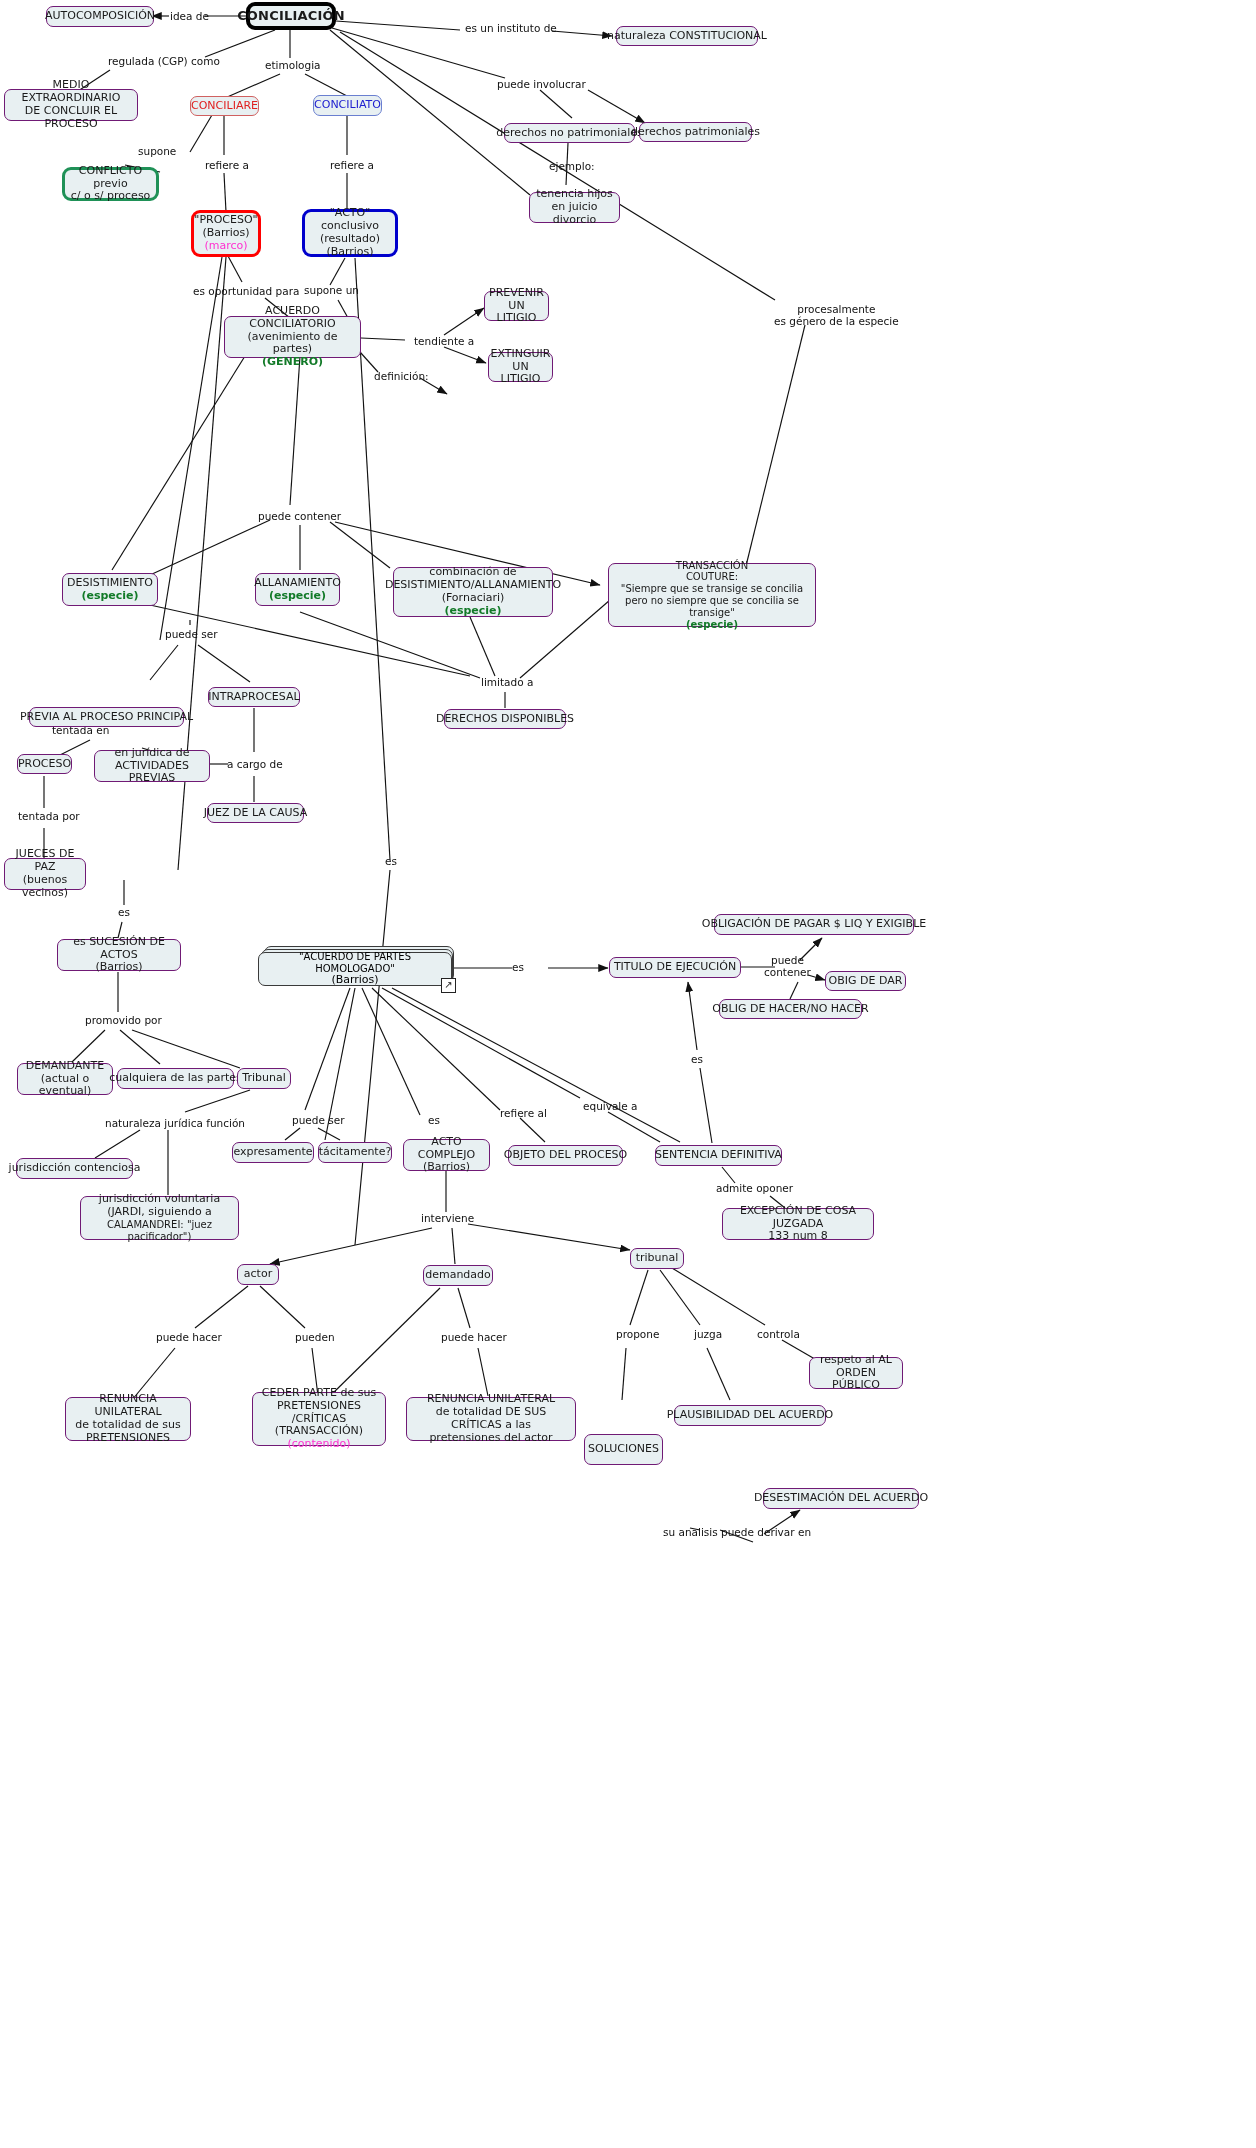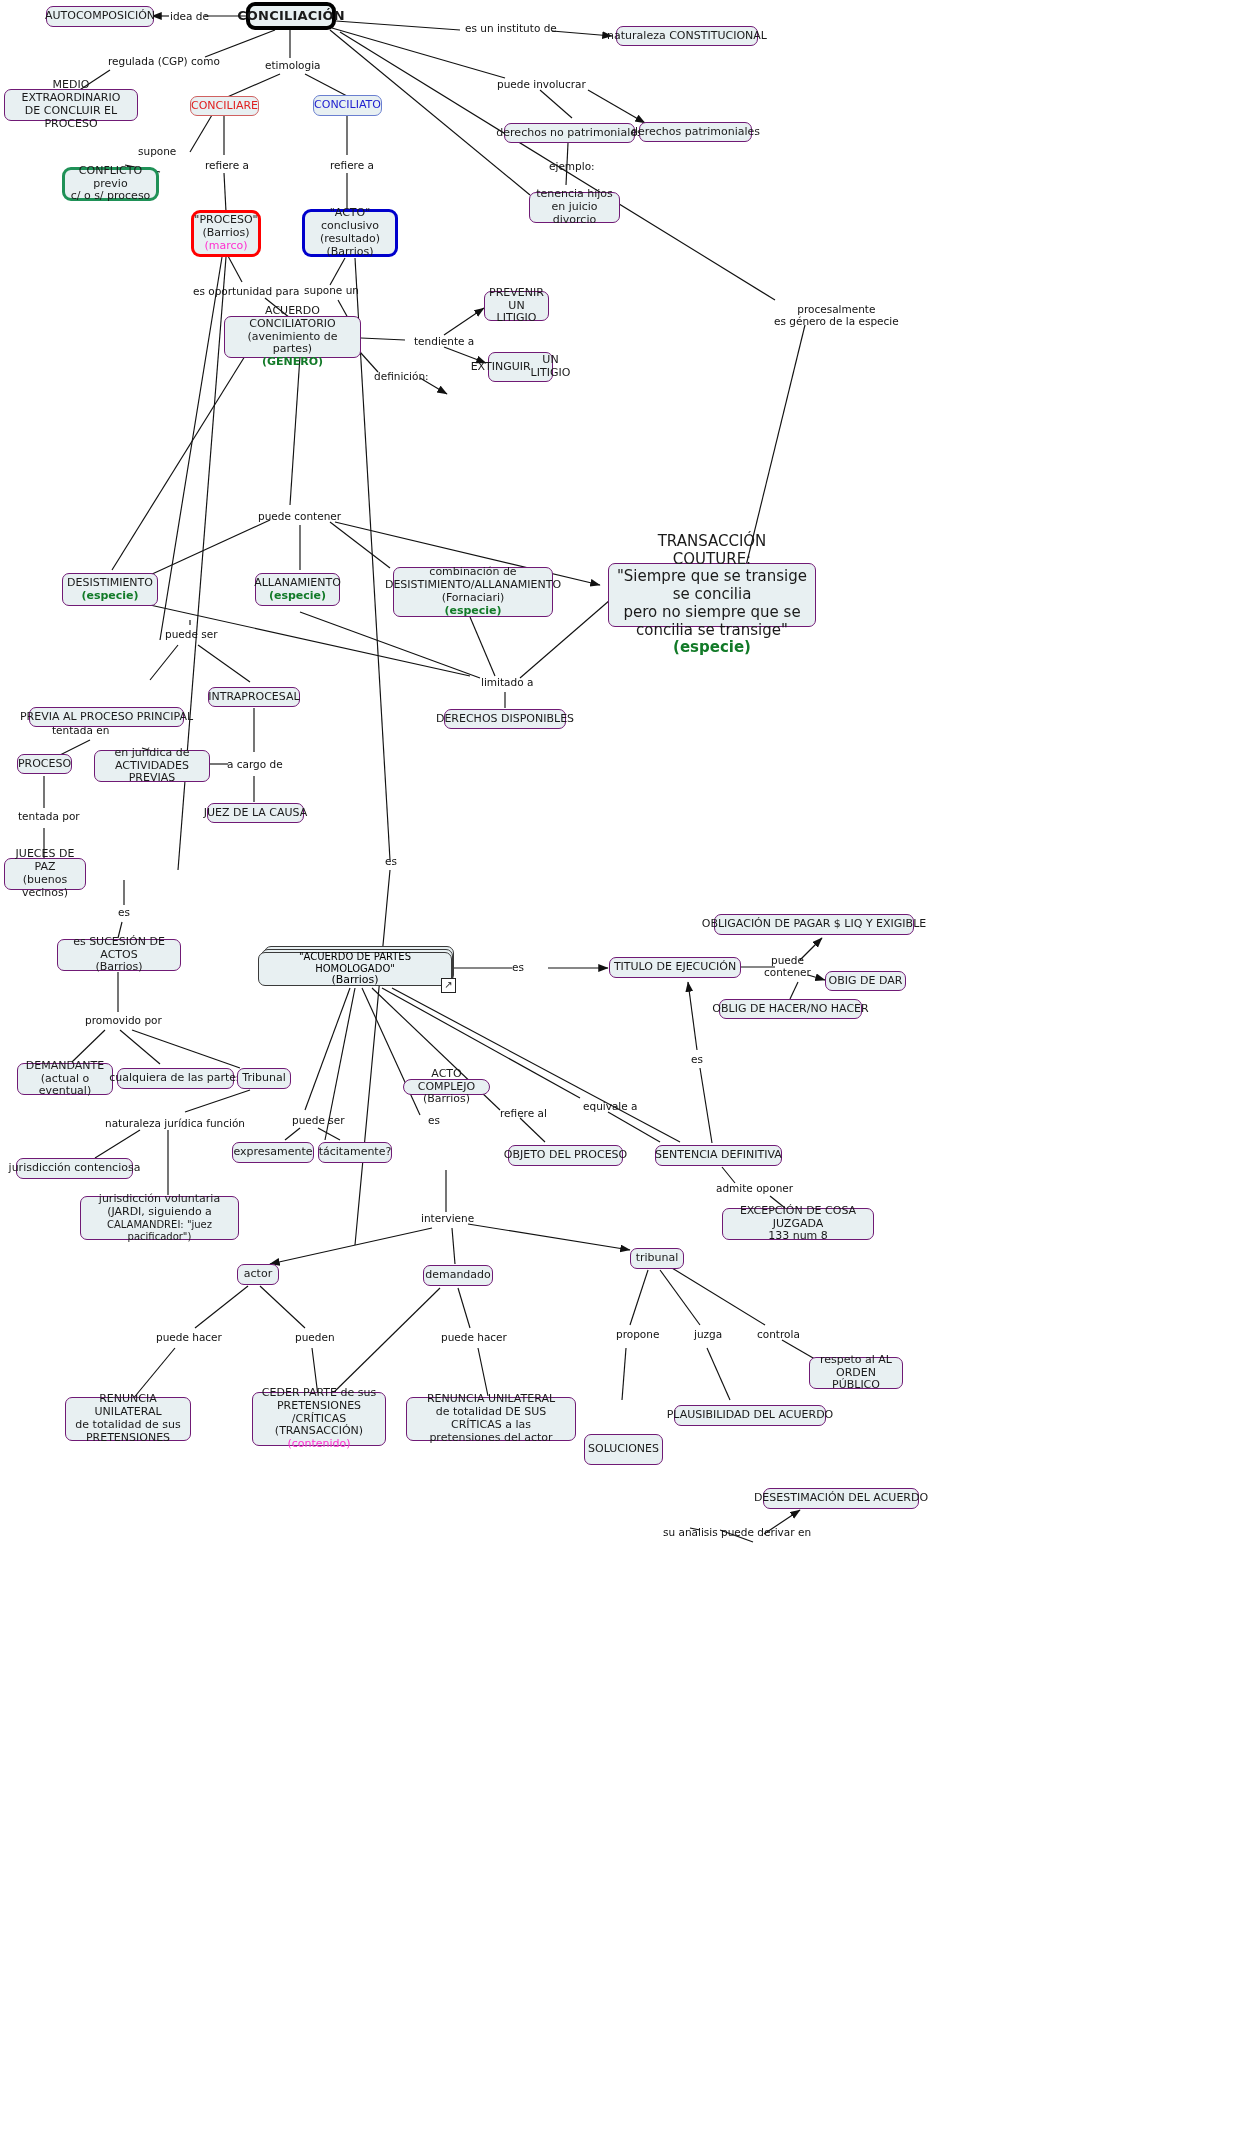--- a/index.html
+++ b/index.html
@@ -317,21 +317,21 @@
     <span class="ln">"ACTO" conclusivo</span>
     <span class="ln">(resultado)</span>
     <span class="ln">(Barrios)</span>
   </div>
 
   <div class="node wrap" style="left:484px;top:291px;width:65px;height:30px;flex-direction:column;">
     <span class="ln">PREVENIR</span>
     <span class="ln">UN LITIGIO</span>
   </div>
 
-  <div class="node wrap" style="left:488px;top:352px;width:65px;height:30px;flex-direction:row;">
+  <div class="node wrap" style="left:488px;top:352px;width:65px;height:30px;flex-direction:column;">
     <span class="ln">EXTINGUIR</span>
     <span class="ln">UN LITIGIO</span>
   </div>
 
   <div class="node wrap" style="left:224px;top:316px;width:137px;height:42px;flex-direction:column;">
     <span class="ln">ACUERDO CONCILIATORIO</span>
     <span class="ln">(avenimiento de partes)</span>
     <span class="ln gen">(GENERO)</span>
   </div>
 
@@ -346,21 +346,21 @@
     <span class="ln esp">(especie)</span>
   </div>
 
   <div class="node wrap" style="left:393px;top:567px;width:160px;height:50px;flex-direction:column;">
     <span class="ln">combinación de</span>
     <span class="ln">DESISTIMIENTO/ALLANAMIENTO</span>
     <span class="ln">(Fornaciari)</span>
     <span class="ln esp">(especie)</span>
   </div>
 
-  <div class="node wrap" style="left:608px;top:563px;width:208px;height:64px;flex-direction:column;font-size:15px;">
+  <div class="node wrap" style="left:608px;top:563px;width:208px;height:64px;flex-direction:column;font-size:10px;">
     <span class="ln">TRANSACCIÓN</span>
     <span class="ln">COUTURE:</span>
     <span class="ln">"Siempre que se transige se concilia</span>
     <span class="ln">pero no siempre que se concilia se transige"</span>
     <span class="ln esp">(especie)</span>
   </div>
 
   <div class="node" style="left:444px;top:709px;width:122px;height:20px;">
     <span>DERECHOS DISPONIBLES</span>
   </div>
@@ -446,21 +446,21 @@
   </div>
 
   <div class="node" style="left:232px;top:1142px;width:82px;height:21px;">
     <span>expresamente</span>
   </div>
 
   <div class="node" style="left:318px;top:1142px;width:74px;height:21px;">
     <span>tácitamente?</span>
   </div>
 
-  <div class="node wrap" style="left:403px;top:1079px;width:87px;height:16px;flex-direction:column;border-radius:13px;">
+  <div class="node wrap" style="left:403px;top:1139px;width:87px;height:32px;flex-direction:column;">
     <span class="ln">ACTO COMPLEJO</span>
     <span class="ln">(Barrios)</span>
   </div>
 
   <div class="node" style="left:508px;top:1145px;width:115px;height:21px;">
     <span>OBJETO DEL PROCESO</span>
   </div>
 
   <div class="node" style="left:655px;top:1145px;width:127px;height:21px;">
     <span>SENTENCIA DEFINITIVA</span>

